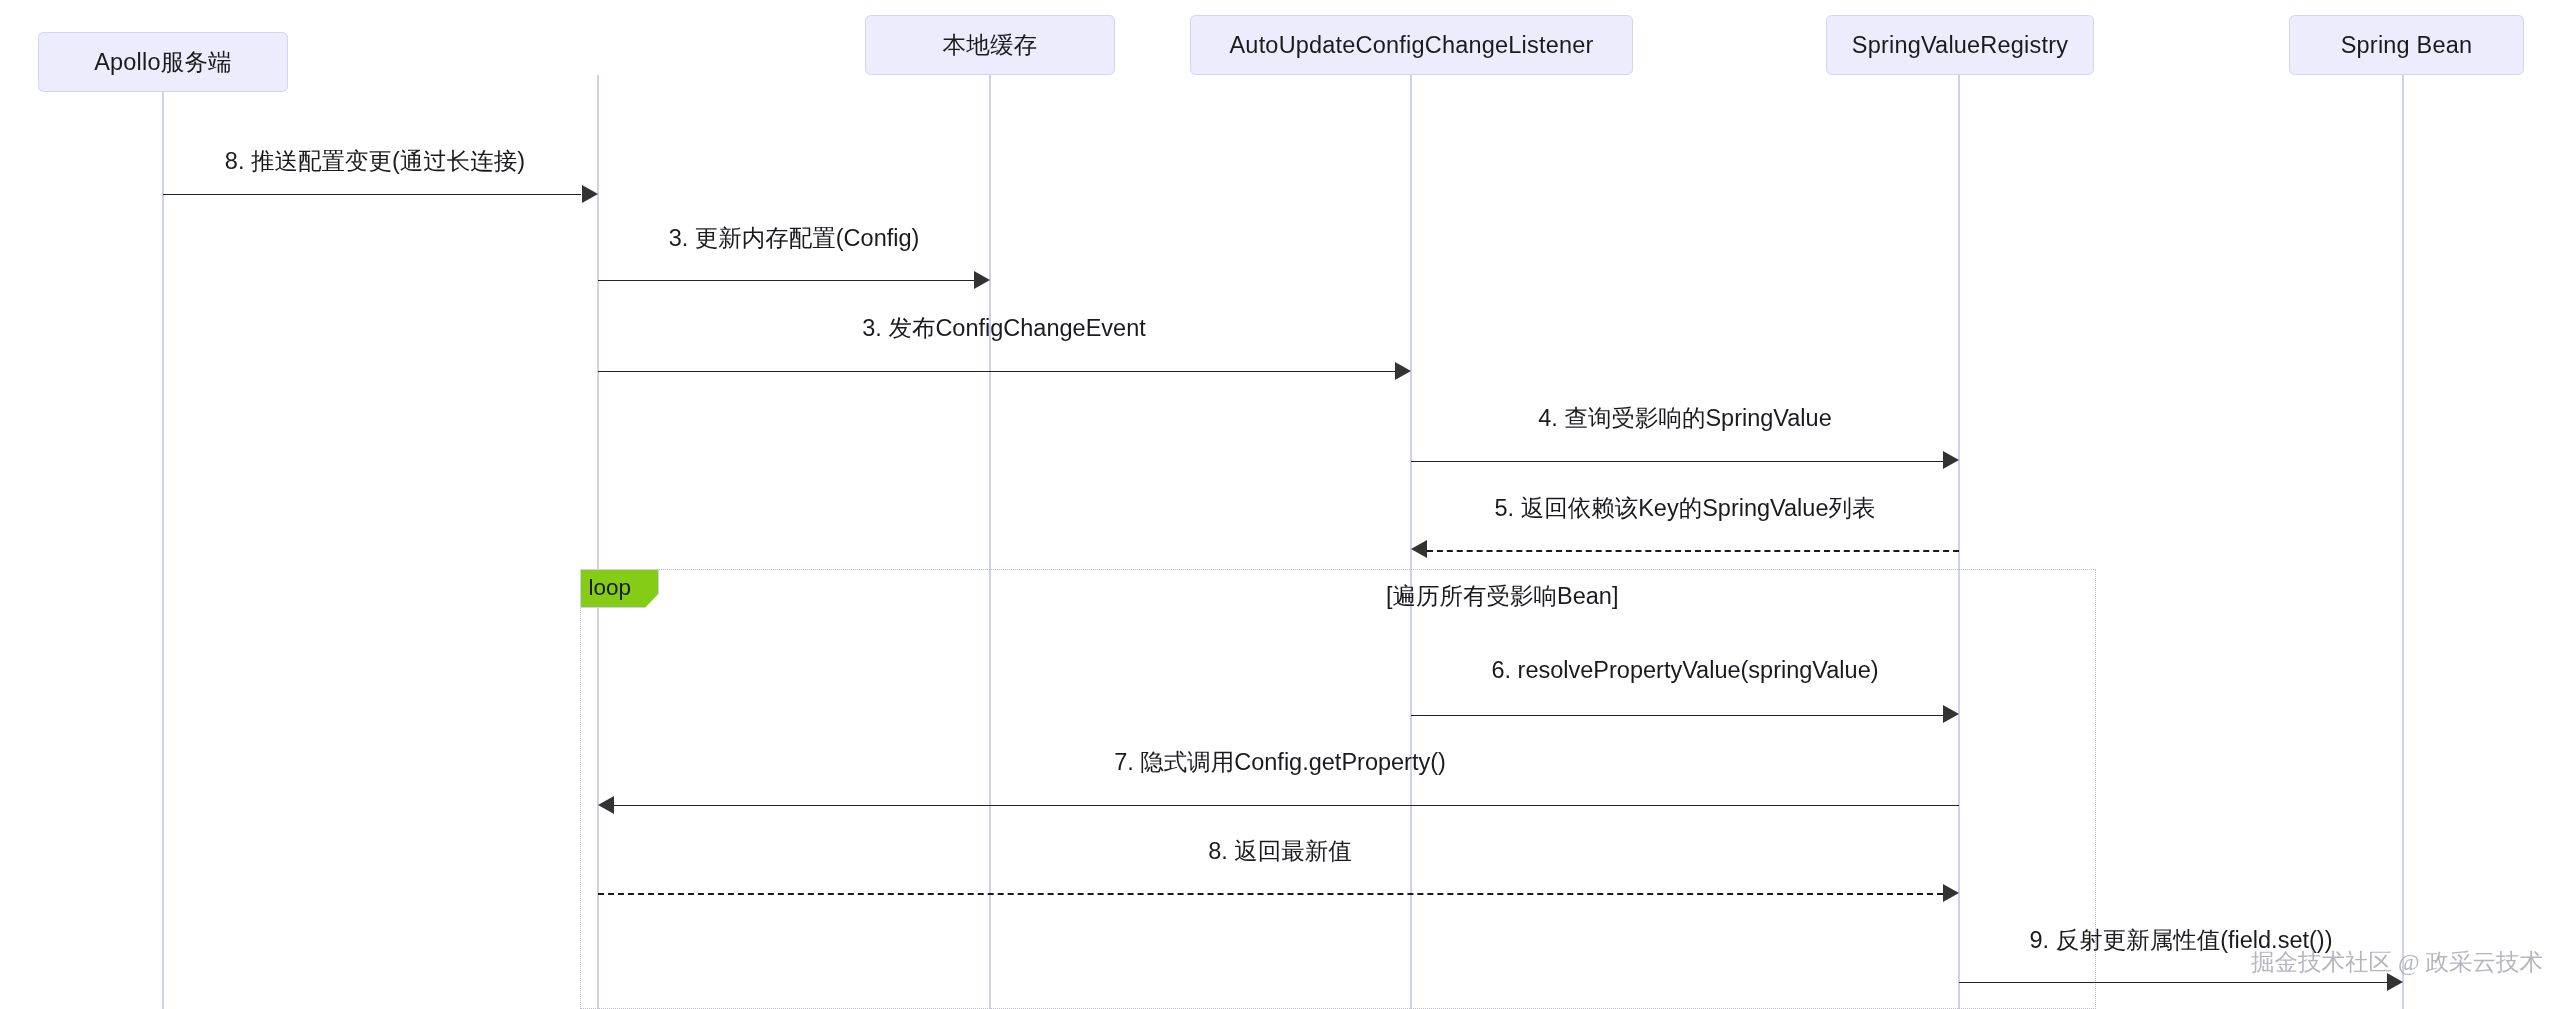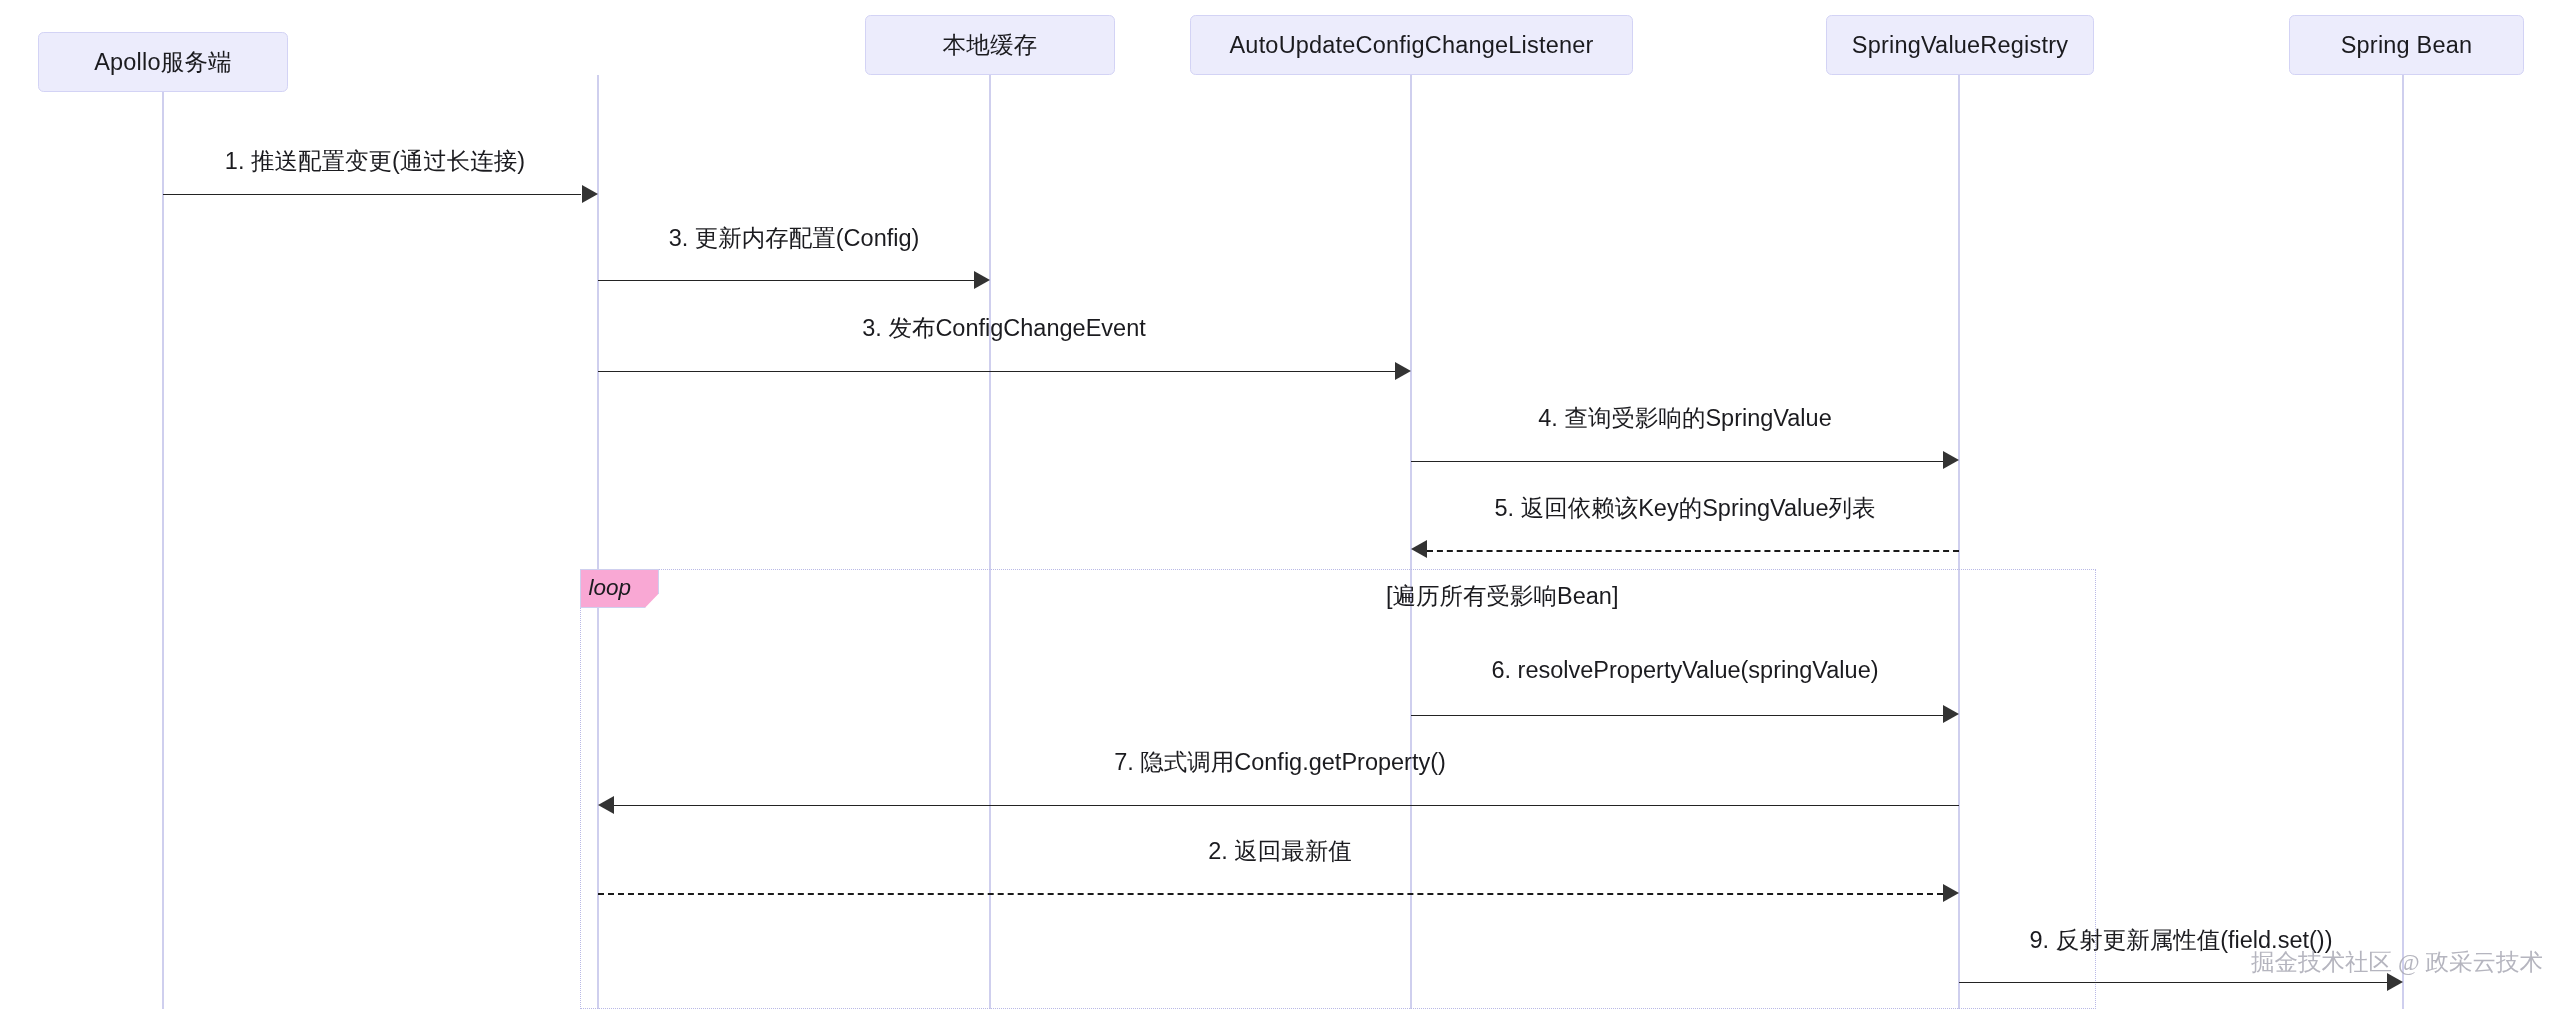--- a/index.html
+++ b/index.html
@@ -74,30 +74,29 @@
   .loop-box {
     position: absolute;
     box-sizing: border-box;
     border: 1.9px dotted #b9b9e6;
     background: transparent;
     pointer-events: none;
   }
   .loop-tag {
     position: absolute;
     box-sizing: border-box;
-    background: #f9a8d4;
+    background: #84cc16;
     border: 0.9px solid #cfcfee;
     color: #1b1b1f;
     font-size: 22.5px;
     line-height: 1;
     display: flex;
     align-items: center;
     padding: 0 9.4px 0 7.5px;
     clip-path: polygon(0 0, 100% 0, 100% 62%, 82% 100%, 0 100%);
-    font-style: italic;
   }
   .loop-cond {
     position: absolute;
     color: #1b1b1f;
     font-size: 23.5px;
     white-space: nowrap;
   }
   
   .watermark {
     position: absolute;
@@ -135,21 +134,21 @@
   <div class="participant" style="left:2289px; top:15px; width:235px; height:60px;">
     <span>Spring Bean</span>
   </div>
 
   <div class="loop-box" style="left:580px; top:569px; width:1516px; height:440px;"></div>
   <div class="loop-tag" style="left:580px; top:569px; width:79px; height:39px;">
     <span>loop</span>
   </div>
   <div class="loop-cond" style="left:1386px; top:580px;">[遍历所有受影响Bean]</div>
 
-  <div class="msg-label" style="left:375px; top:145px;">1. 推送配置变更(通过长连接)</div>
+  <div class="msg-label" style="left:375px; top:145px;">8. 推送配置变更(通过长连接)</div>
   <div class="msg-line" style="left:163px; top:194px; width:418px;"></div>
   <div class="arrow right" style="left:582px; top:185px;"></div>
 
   <div class="msg-label" style="left:794px; top:222px;">3. 更新内存配置(Config)</div>
   <div class="msg-line" style="left:598px; top:280px; width:376px;"></div>
   <div class="arrow right" style="left:974px; top:271px;"></div>
 
   <div class="msg-label" style="left:1004px; top:312px;">3. 发布ConfigChangeEvent</div>
   <div class="msg-line" style="left:598px; top:371px; width:797px;"></div>
   <div class="arrow right" style="left:1395px; top:362px;"></div>
@@ -163,21 +162,21 @@
   <div class="arrow left" style="left:1411px; top:540px;"></div>
 
   <div class="msg-label" style="left:1685px; top:657px;">6. resolvePropertyValue(springValue)</div>
   <div class="msg-line" style="left:1411px; top:715px; width:532px;"></div>
   <div class="arrow right" style="left:1943px; top:705px;"></div>
 
   <div class="msg-label" style="left:1280px; top:746px;">7. 隐式调用Config.getProperty()</div>
   <div class="msg-line" style="left:614px; top:805px; width:1345px;"></div>
   <div class="arrow left" style="left:598px; top:796px;"></div>
 
-  <div class="msg-label" style="left:1280px; top:835px;">2. 返回最新值</div>
+  <div class="msg-label" style="left:1280px; top:835px;">8. 返回最新值</div>
   <div class="msg-line dashed" style="left:598px; top:893px; width:1345px;"></div>
   <div class="arrow right" style="left:1943px; top:884px;"></div>
 
   <div class="msg-label" style="left:2181px; top:924px;">9. 反射更新属性值(field.set())</div>
   <div class="msg-line" style="left:1959px; top:982px; width:429px;"></div>
   <div class="arrow right" style="left:2387px; top:973px;"></div>
 
   <div class="watermark" style="left:2251px; top:946px;">掘金技术社区 @ 政采云技术</div>
 
 </div>

